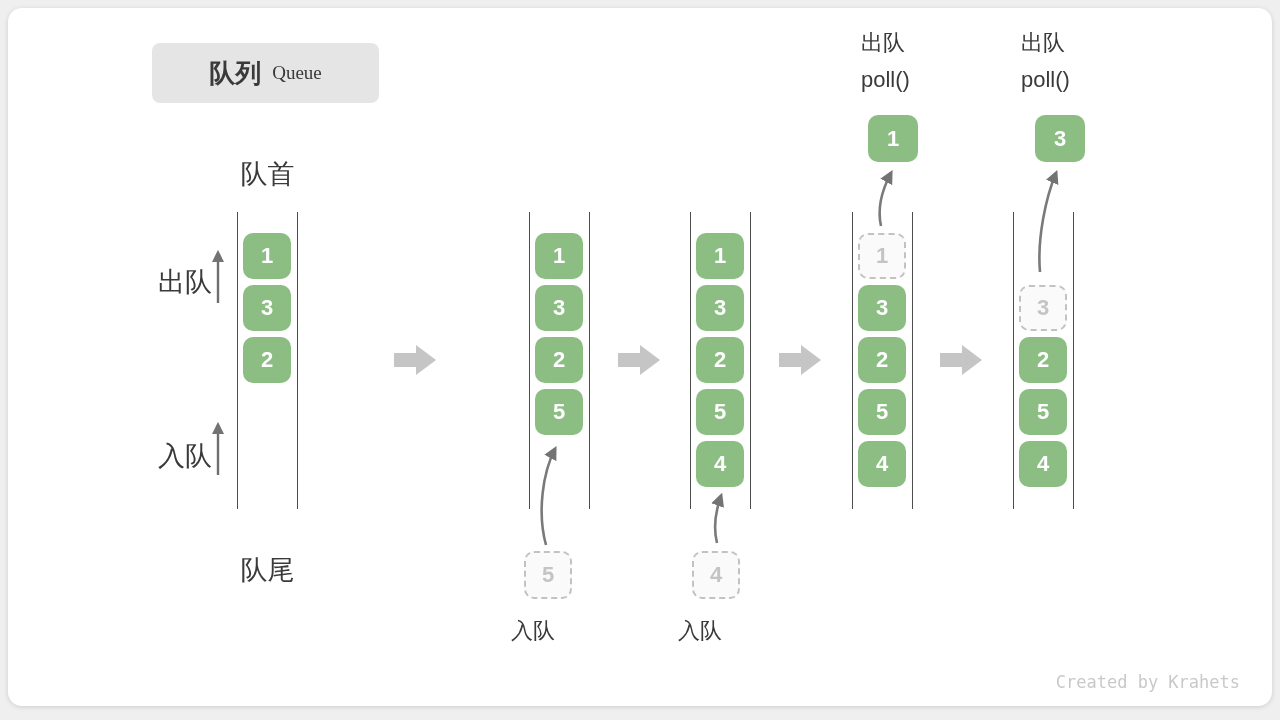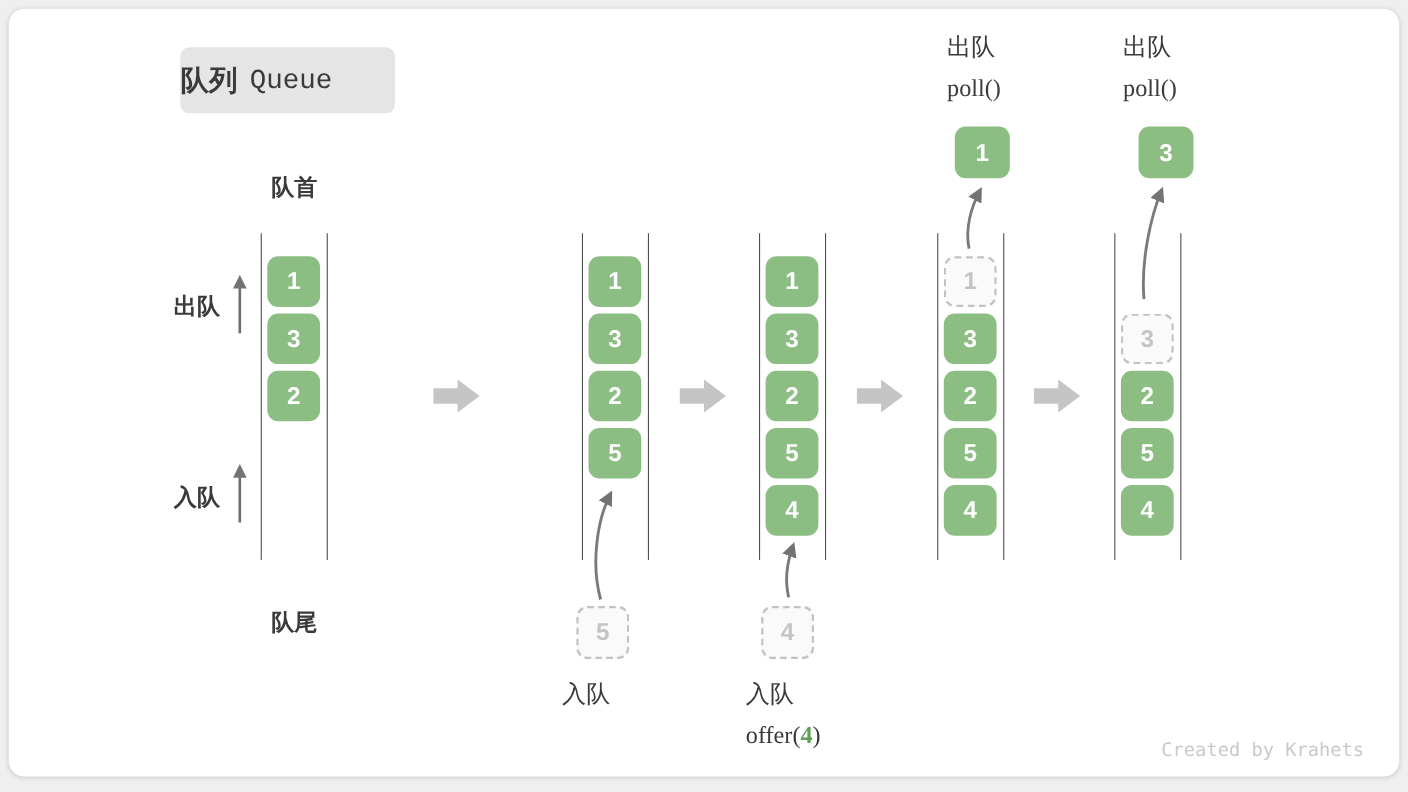--- a/index.html
+++ b/index.html
@@ -13,40 +13,40 @@
     --wall:#4E4E4E;
     --badge_bg:#E5E5E5;
     --page_bg:#EFEFEF;
     --watermark:#C9C9C9;
   }
   html,body{margin:0;padding:0;}
   body{background:var(--page_bg);font-family:"Liberation Sans",sans-serif;}
   .stage{position:relative;width:1280px;height:720px;overflow:hidden;background:var(--page_bg);}
   .card{position:absolute;left:8px;top:8px;width:1264px;height:698px;background:#fff;border-radius:14px;
         box-shadow:0 1px 5px rgba(0,0,0,0.14);}
-  .title-badge{position:absolute;left:164px;top:43px;width:195px;height:60px;background:var(--badge_bg);
-        border-radius:8px;display:flex;align-items:center;gap:11px;color:var(--text_dark);}
+  .title-badge{position:absolute;left:152px;top:43px;width:227px;height:60px;background:var(--badge_bg);
+        border-radius:8px;display:flex;align-items:center;justify-content:center;gap:11px;color:var(--text_dark);}
   .title-zh{font-size:26px;font-weight:bold;}
-  .title-en{font-size:25px;font-family:Liberation Mono, monospace;}
-  .cjk-label{position:absolute;font-size:21px;font-weight:bold;color:var(--text_dark);}
+  .title-en{font-size:19px;font-family:Liberation Serif, serif;}
+  .cjk-label{position:absolute;font-size:27px;font-weight:normal;color:var(--text_dark);}
   .centered{width:61px;text-align:center;}
   .qcol{position:absolute;top:212px;width:61px;height:297px;box-sizing:border-box;
         border-left:1.5px solid var(--wall);border-right:1.5px solid var(--wall);}
   .blk{position:absolute;left:5px;width:48px;height:46px;border-radius:10px;box-sizing:border-box;
         display:flex;align-items:center;justify-content:center;
         font-size:22px;font-weight:bold;font-family:"Liberation Sans",sans-serif;}
   .solid{background:var(--green);color:#FFFFFF;}
   .dashed{background:#FAFAFA;border:2px dashed var(--dashed_border);color:var(--dashed_text);}
   .float-blk{position:absolute;width:50px;height:47px;border-radius:10px;background:var(--green);color:#fff;
         display:flex;align-items:center;justify-content:center;font-size:22px;font-weight:bold;}
   .pend-blk{position:absolute;width:48px;height:48px;border-radius:10px;background:#FAFAFA;box-sizing:border-box;
         border:2px dashed var(--dashed_border);color:var(--dashed_text);
         display:flex;align-items:center;justify-content:center;font-size:22px;font-weight:bold;}
   .op-label{position:absolute;color:var(--text_dark);font-size:22px;line-height:37px;}
-  .op-label .code{font-family:Liberation Serif, serif;}
+  .op-label .code{font-family:Liberation Sans, sans-serif;}
   .op-label .arg{color:var(--code_green);font-weight:bold;}
   .svg-overlay{position:absolute;left:0;top:0;width:1280px;height:720px;pointer-events:none;}
   .watermark{position:absolute;right:40px;top:672px;font-family:"DejaVu Sans Mono",monospace;
         font-size:17px;color:var(--watermark);}
 </style>
 </head>
 <body>
 
 <div class="stage">
   <div class="card"></div>
@@ -111,21 +111,20 @@
   <div class="op-label" style="left:1021px;top:24px;">
     <div>出队</div>
     <div class="code">poll()</div>
   </div>
 
   <div class="op-label" style="left:511px;top:612px;">
     <div>入队</div>
   </div>
   <div class="op-label" style="left:678px;top:612px;">
     <div>入队</div>
-    <div class="code"><span>offer(</span><span class="arg">4</span><span>)</span></div>
   </div>
 
   <svg class="svg-overlay" viewBox="0 0 1280 720">
     <defs>
       <marker id="ah" viewBox="0 0 10 10" refX="7.5" refY="5" markerWidth="5.2" markerHeight="5.2" orient="auto-start-reverse">
         <path d="M0,0 L10,5 L0,10 z" fill="#737373"></path>
       </marker>
     </defs>
 
     <g fill="#C5C5C5">

